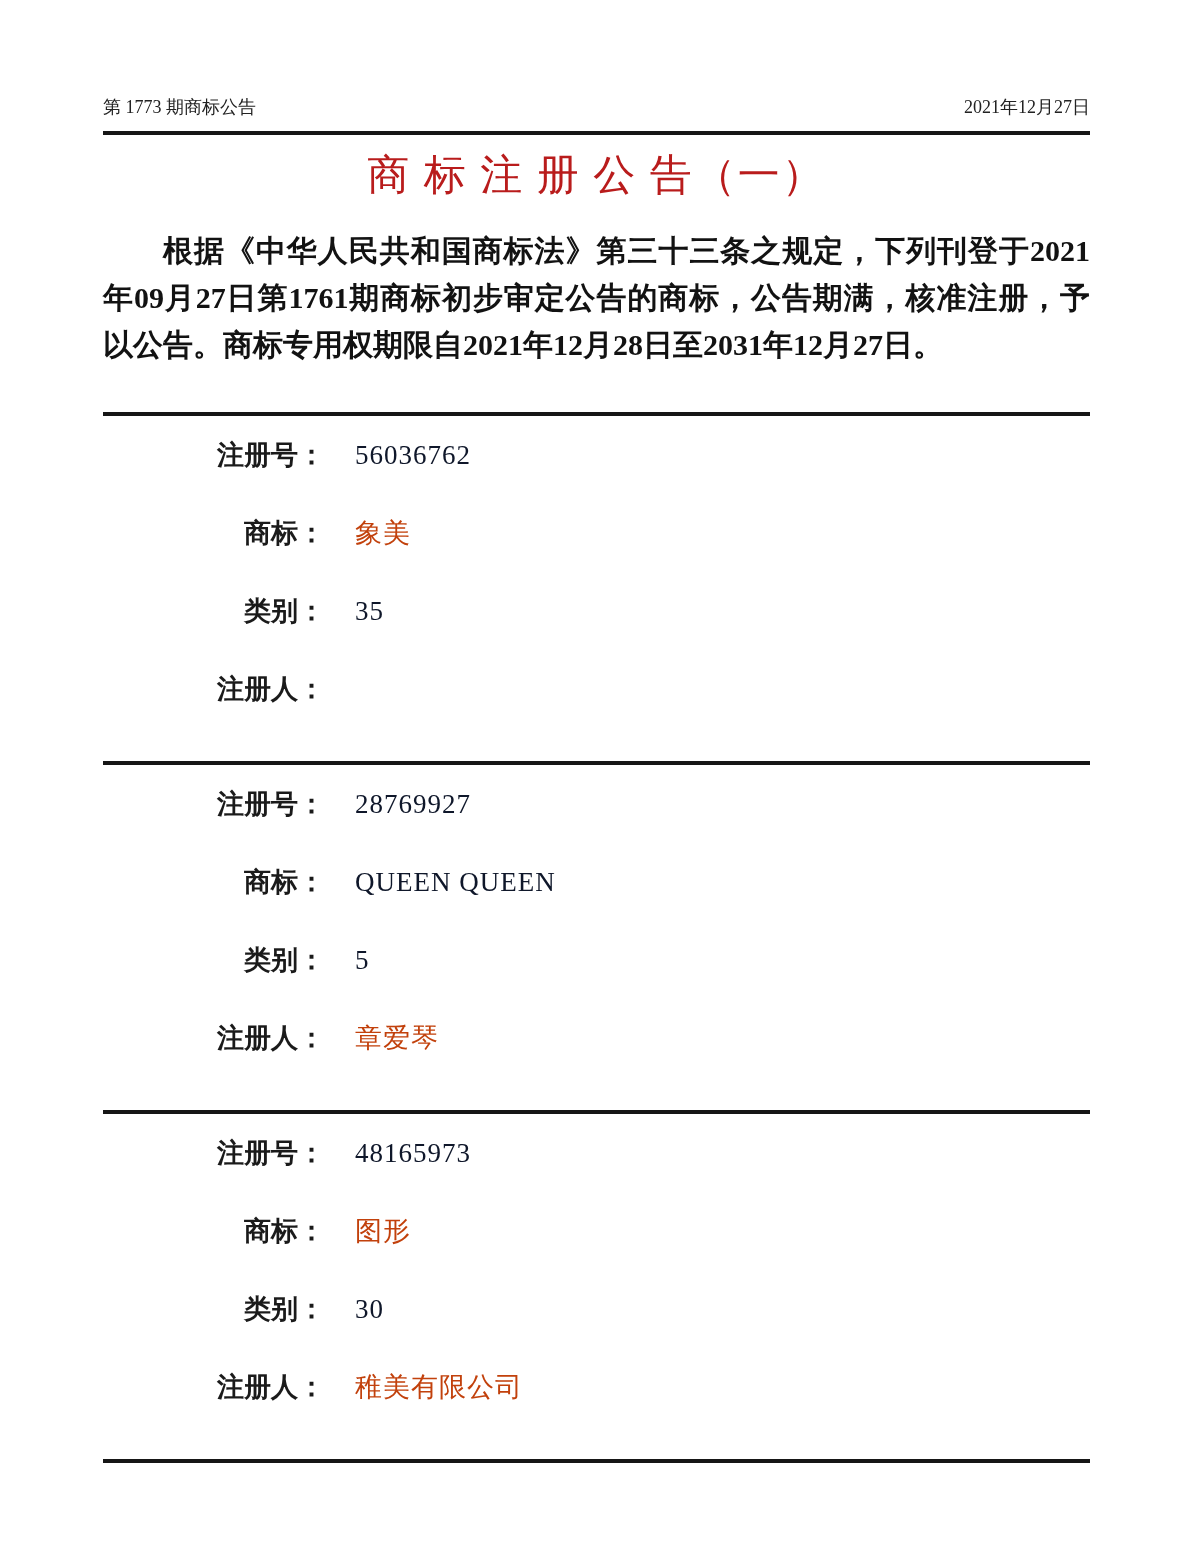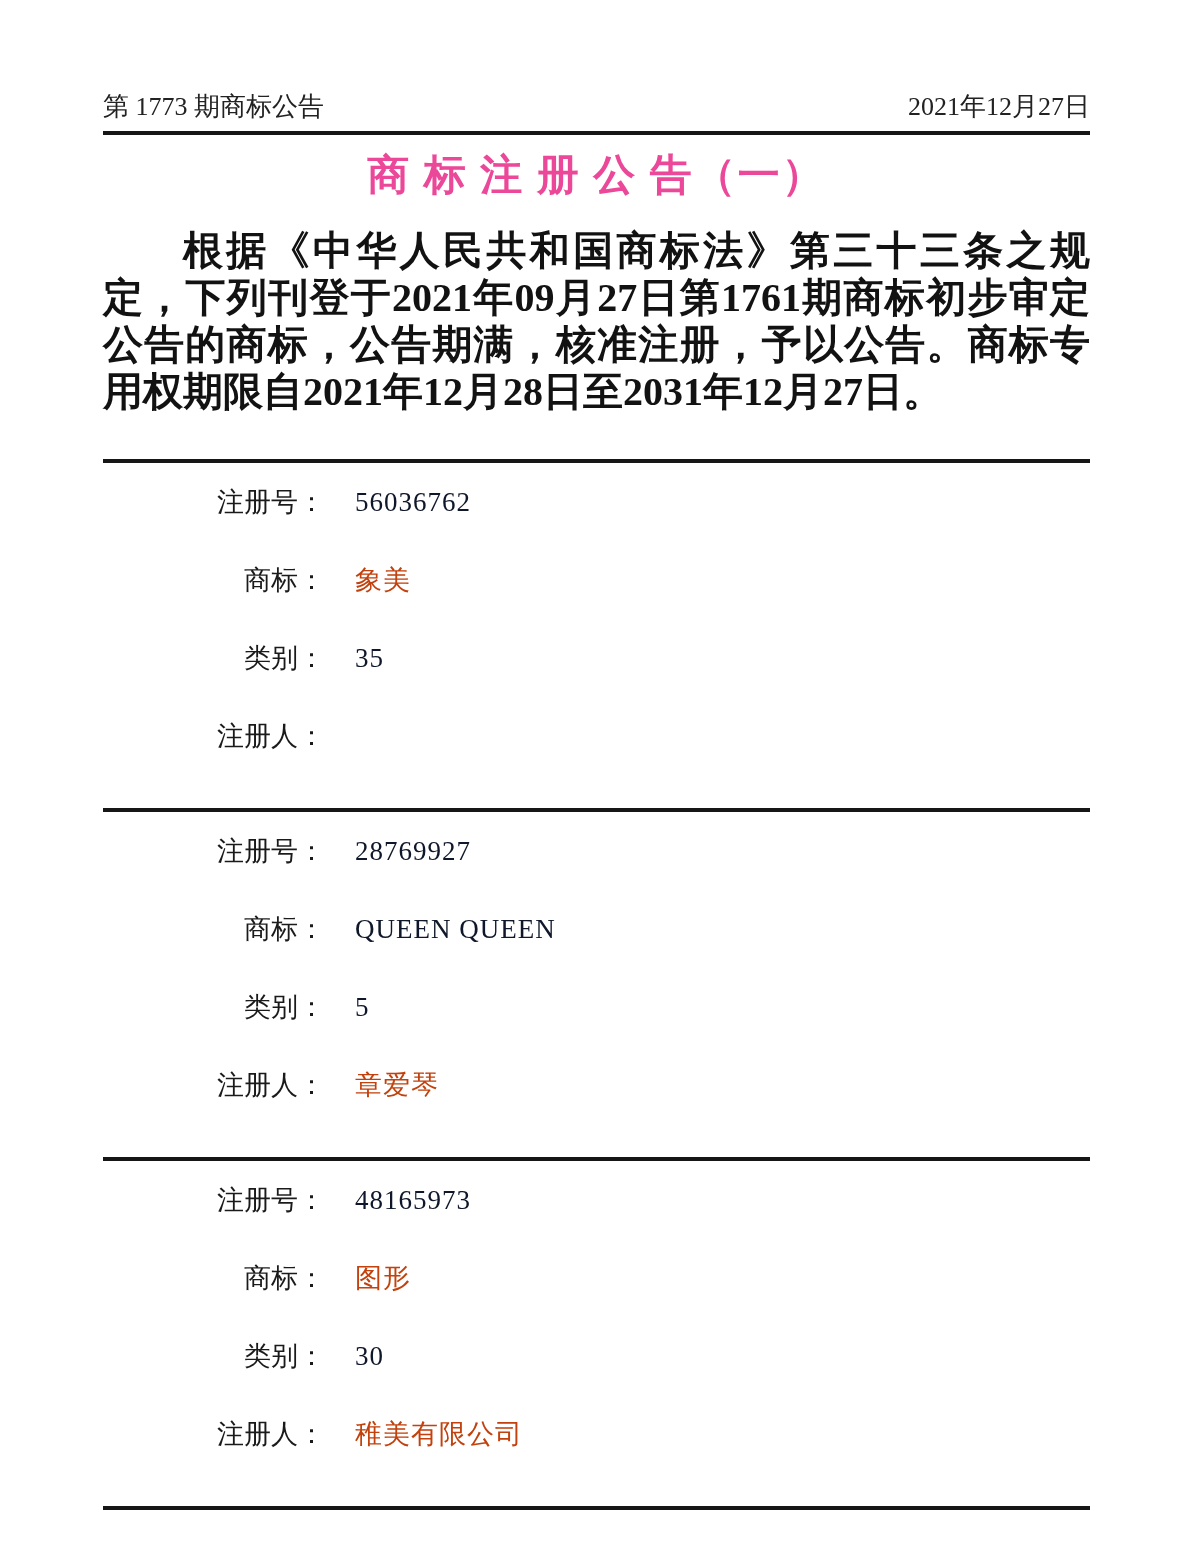--- a/index.html
+++ b/index.html
@@ -18,41 +18,41 @@
     box-sizing: border-box;
     width: 1190px;
     height: 1564px;
     padding: 92px 100px 0 103px;
     background: #ffffff;
   }
   .header {
     display: flex;
     justify-content: space-between;
     align-items: flex-end;
-    font-size: 26px;
+    font-size: 18px;
     line-height: 30px;
     color: #222222;
   }
   .rule {
     border: 0;
     border-top: 4px solid #161616;
     margin: 9px 0 0 0;
   }
   .title {
     text-align: center;
     font-size: 42px;
     line-height: 52px;
-    font-weight: bold;
+    font-weight: normal;
     letter-spacing: 2px;
     margin-top: 14px;
-    color: #ec4899;
+    color: #b91c1c;
   }
   .intro {
     margin-top: 26px;
-    font-size: 40px;
+    font-size: 30px;
     line-height: 47px;
     font-weight: bold;
     text-align: justify;
     text-indent: 2em;
     color: #121212;
   }
   .records {
     margin-top: 44px;
   }
   .record {
@@ -62,21 +62,21 @@
   .frow {
     display: flex;
     align-items: baseline;
     height: 28px;
     margin-bottom: 50px;
   }
   .flabel {
     width: 222px;
     text-align: right;
     font-size: 27px;
-    font-weight: normal;
+    font-weight: bold;
     font-family: "Liberation Sans", "DejaVu Sans", sans-serif;
     color: #1a1a1a;
     flex: 0 0 auto;
   }
   .fvalue {
     margin-left: 30px;
     font-size: 27px;
     letter-spacing: 1px;
   }
   .v-dark { color: #0f172a; }

